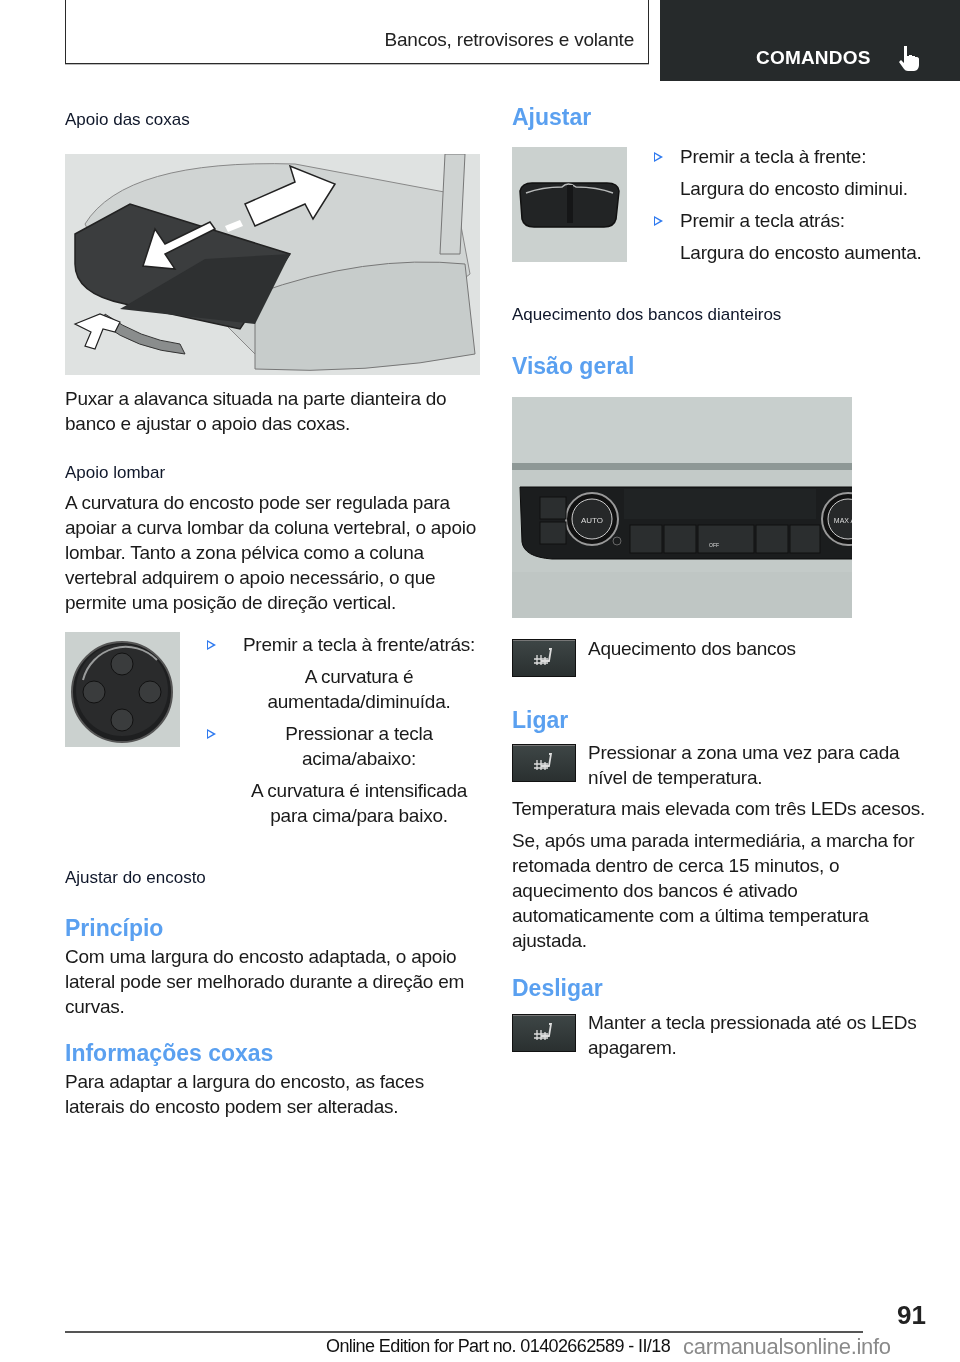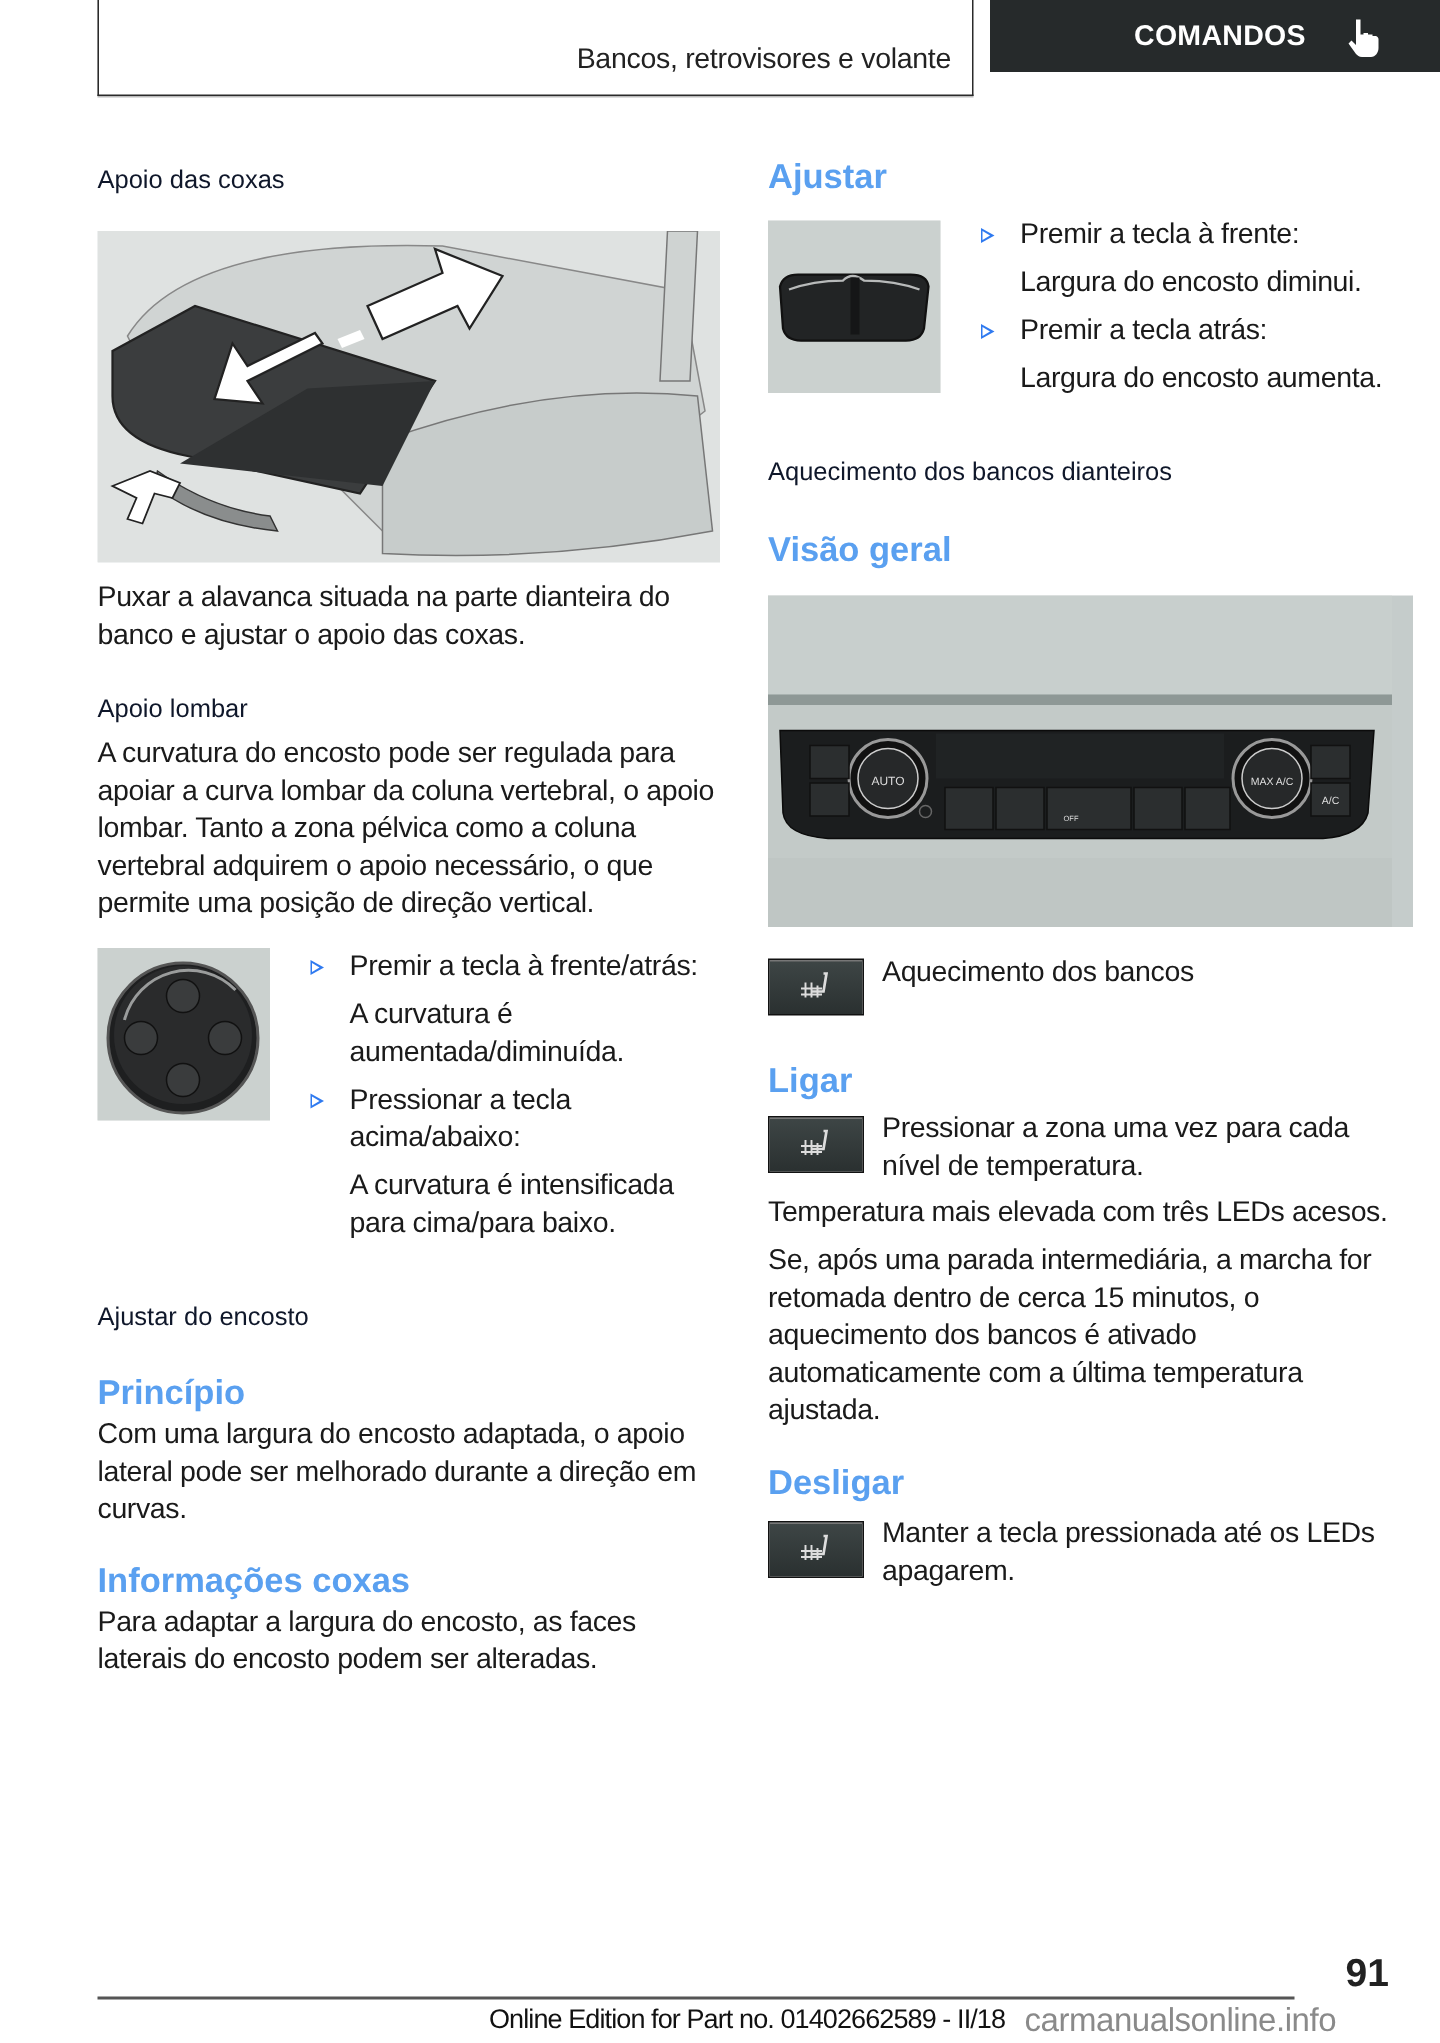--- a/index.html
+++ b/index.html
@@ -10,21 +10,21 @@
     .hdr-left {
       position: absolute; left: 65px; top: -2px; width: 584px; height: 66px;
       border: 1.5px solid #2a2a2a; border-top: none;
       box-shadow: 0 1px 0 #bbb;
     }
     .hdr-left-title {
       position: absolute; right: 14px; bottom: 12px;
       font-size: 19px; color: #222; letter-spacing: -0.2px;
     }
     .hdr-right {
-      position: absolute; left: 660px; top: 0; width: 300px; height: 48px;
+      position: absolute; left: 660px; top: 0; width: 300px; height: 81px;
       background: #262a2b;
     }
     .hdr-right-title {
       position: absolute; left: 96px; bottom: 12px;
       font-size: 19px; font-weight: bold; color: #fff; letter-spacing: 0.2px;
     }
     .hand-icon { position: absolute; left: 238px; bottom: 10px; width: 22px; height: 26px; }
 
     
     .col { position: absolute; }
@@ -106,21 +106,21 @@
         <rect width="115" height="115" fill="#cbd1cf"></rect>
         <circle cx="57" cy="60" r="50" fill="#1e1f20" stroke="#555" stroke-width="2"></circle>
         <circle cx="57" cy="58" r="46" fill="#2a2b2c"></circle>
         <path d="M18 48 A44 44 0 0 1 92 28" stroke="#9a9c9c" stroke-width="2" fill="none"></path>
         <circle cx="57" cy="32" r="11" fill="#3a3c3d" stroke="#111"></circle>
         <circle cx="57" cy="88" r="11" fill="#3a3c3d" stroke="#111"></circle>
         <circle cx="29" cy="60" r="11" fill="#3a3c3d" stroke="#111"></circle>
         <circle cx="85" cy="60" r="11" fill="#3a3c3d" stroke="#111"></circle>
       </svg>
     </div>
-    <div style="margin-left:27px;width:278px;">
+    <div style="margin-left:27px;width:278px;text-align:center;">
       <div class="bullet-row">
         <span class="tri"></span>
         <span>Premir a tecla à frente/atrás:</span>
       </div>
       <div class="bullet-sub" style="margin-top:7px;">A curvatura é aumentada/diminuída.</div>
       <div class="bullet-row" style="margin-top:7px;">
         <span class="tri"></span>
         <span>Pressionar a tecla acima/abaixo:</span>
       </div>
       <div class="bullet-sub" style="margin-top:7px;">A curvatura é intensificada para cima/para baixo.</div>
@@ -156,21 +156,21 @@
         <span class="tri"></span>
         <span>Premir a tecla atrás:</span>
       </div>
       <div class="bullet-sub" style="margin-top:7px;">Largura do encosto aumenta.</div>
     </div>
   </div>
 
   <h1 class="sec" style="margin-top:34px;width:360px;">Aquecimento dos bancos dianteiros</h1>
   <h2 class="sub" style="margin-top:22px;">Visão geral</h2>
 
-  <div class="imgbox" style="margin-top:17px;width:430px;height:221px;background:#c5cccb;">
+  <div class="imgbox" style="margin-top:17px;width:340px;height:221px;background:#c5cccb;">
     <svg width="416" height="221" viewBox="0 0 416 221">
       <rect width="416" height="221" fill="#c3cac8"></rect>
       <rect y="0" width="416" height="66" fill="#c8cfcd"></rect>
       <rect y="66" width="416" height="7" fill="#8e9896"></rect>
       <rect y="175" width="416" height="46" fill="#bfc6c4"></rect>
       <path d="M8 90 L404 90 L400 145 Q396 160 370 162 L40 162 Q12 160 10 145 Z" fill="#1b1d1e" stroke="#0b0b0b"></path>
       <rect x="112" y="92" width="192" height="30" fill="#202324"></rect>
       <circle cx="80" cy="122" r="26" fill="#111" stroke="#999" stroke-width="2"></circle>
       <circle cx="80" cy="122" r="20" fill="#262829" stroke="#ccc" stroke-width="1"></circle>
       <text x="80" y="126" font-size="8" fill="#ddd" text-anchor="middle" font-family="Liberation Sans, sans-serif">AUTO</text>

